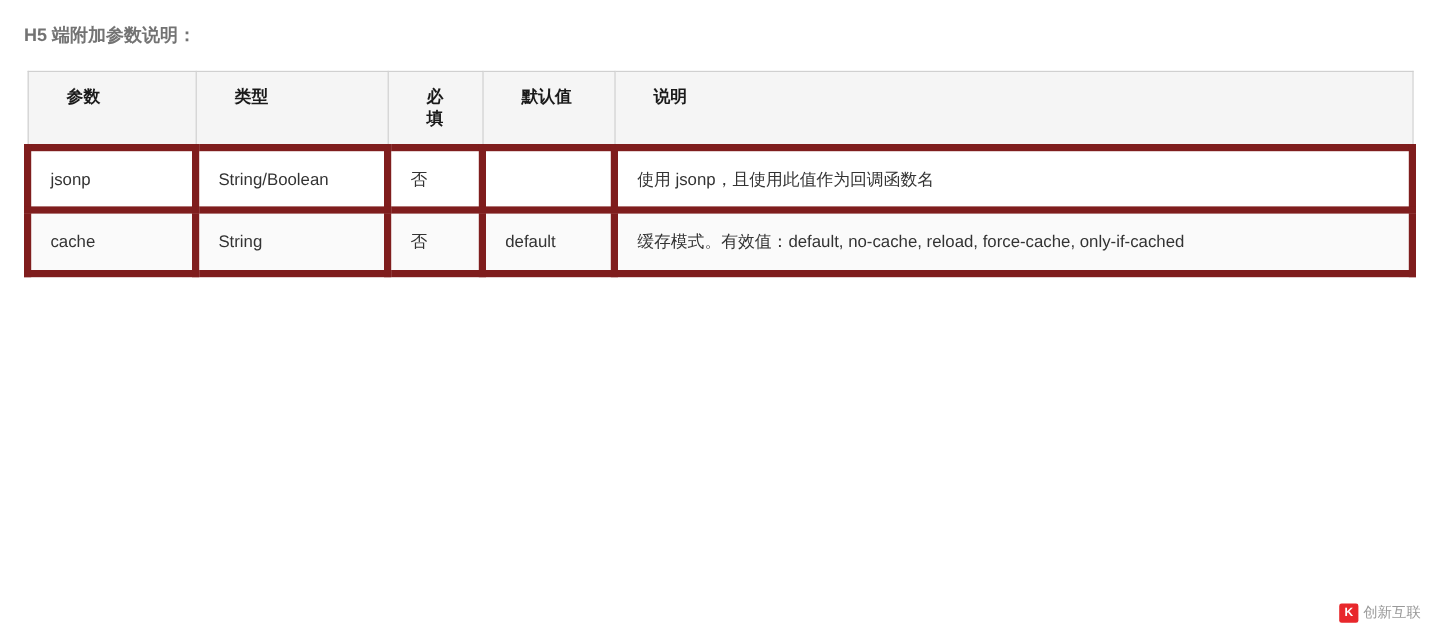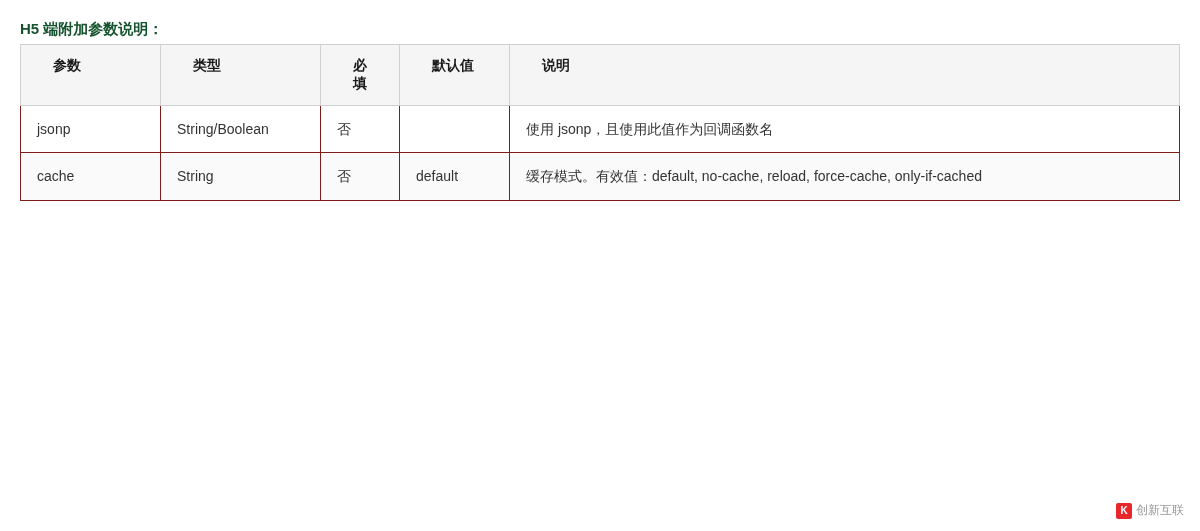--- a/index.html
+++ b/index.html
@@ -15,22 +15,22 @@
       font-size: 14px;
       color: #333;
       width: 1200px;
       min-height: 531px;
       position: relative;
     }
 
     .page-title {
       font-size: 15px;
       font-weight: bold;
-      margin-bottom: 5px;
-      color: #14532d;
+      margin-bottom: 20px;
+      color: #737373;
     }
 
     table {
       width: 100%;
       border-collapse: collapse;
       border: 1px solid #d0d0d0;
     }
 
     thead tr {
       background-color: #f5f5f5;
@@ -41,21 +41,21 @@
       text-align: left;
       font-weight: bold;
       font-size: 14px;
       color: #1a1a1a;
       border: 1px solid #d0d0d0;
       vertical-align: top;
     }
 
     td {
       padding: 12px 16px;
-      border: 1px solid #7f1d1d;
+      border: 6px solid #7f1d1d;
       vertical-align: top;
       font-size: 14px;
       color: #333;
       line-height: 1.6;
     }
 
     tbody tr:nth-child(even) {
       background-color: #fafafa;
     }
 

